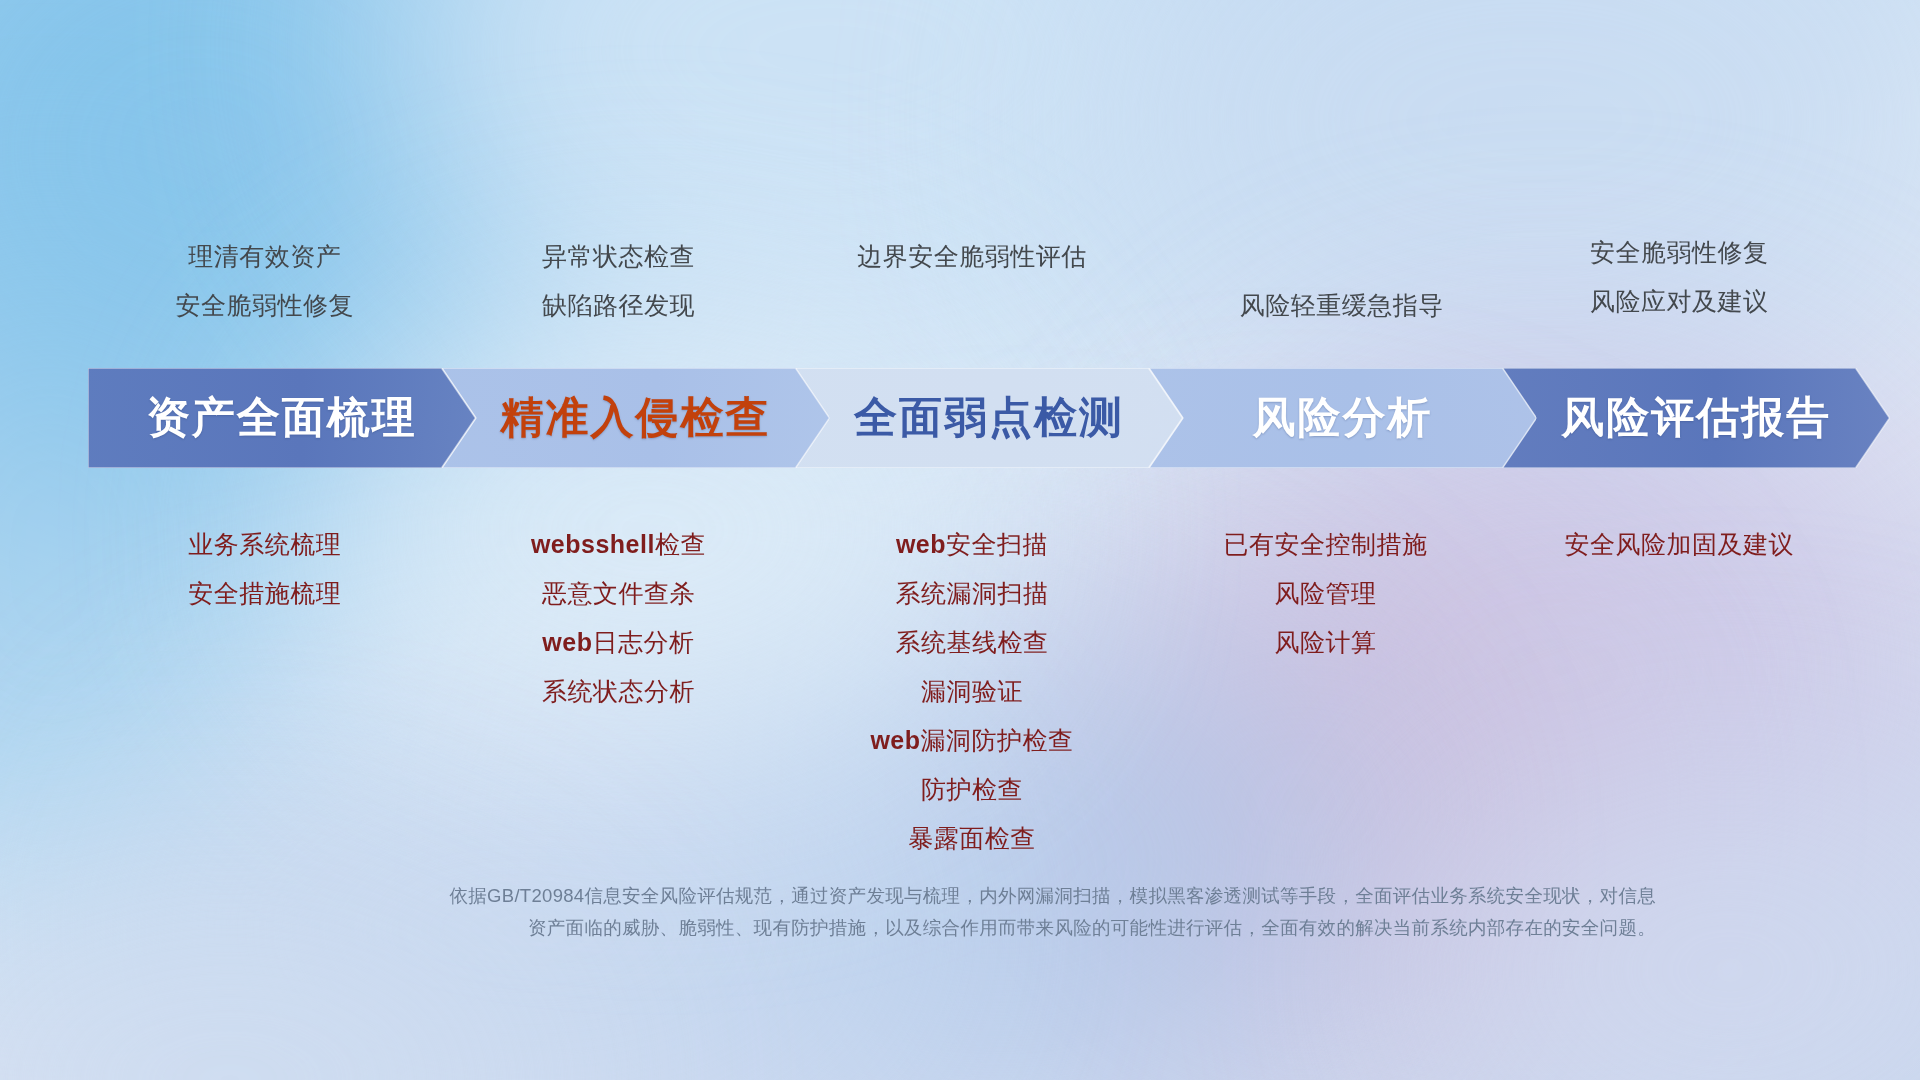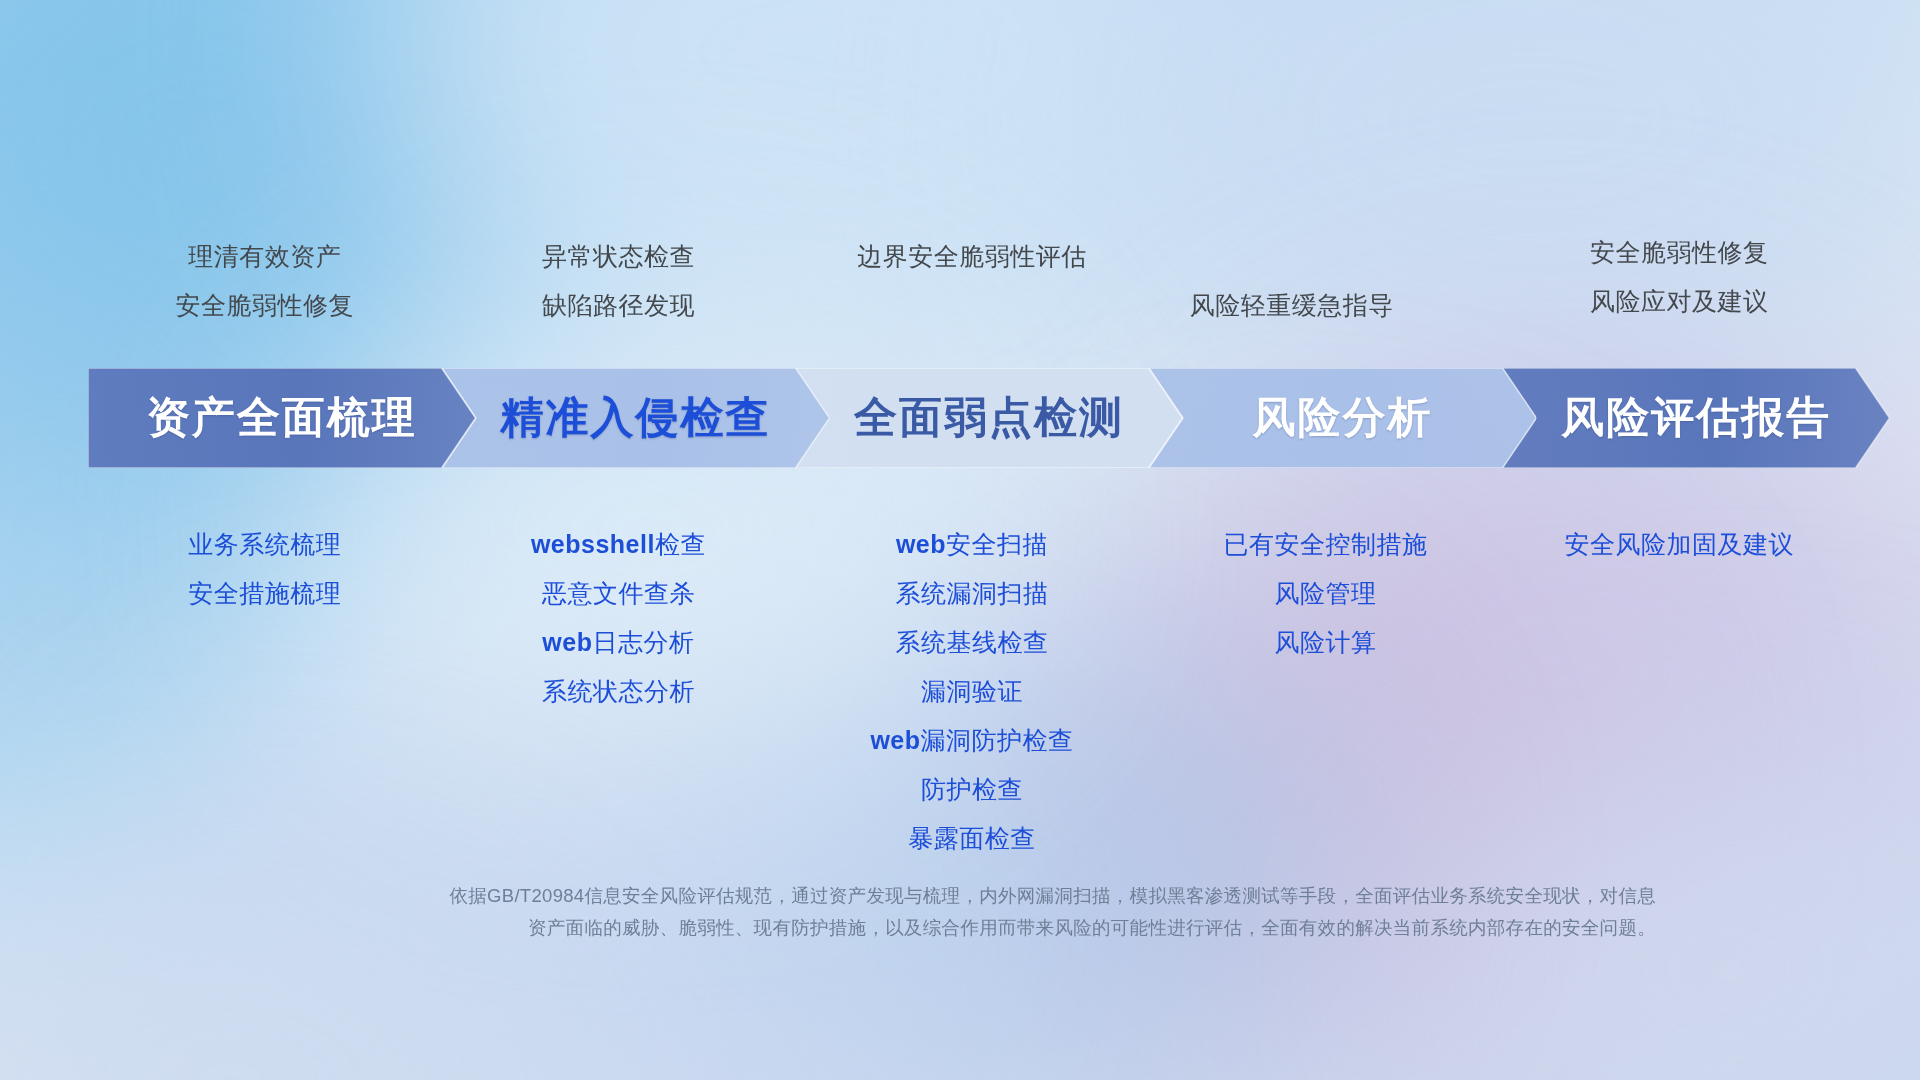--- a/index.html
+++ b/index.html
@@ -32,21 +32,21 @@
   #stage { position:absolute; inset:0; }
 
   .col-top, .col-bottom {
     position:absolute; text-align:center;
     color:#3f4549; letter-spacing:.5px;
   }
   .col-top   { top:232px; }
   .col-bottom{ top:520px; }
 
   .t-line { font-size:25px; line-height:49px; white-space:nowrap; color:#43484d; }
-  .b-line { font-size:25px; line-height:49px; white-space:nowrap; color:#1d4ed8; }
+  .b-line { font-size:25px; line-height:49px; white-space:nowrap; color:#7f1d1d; }
   .b-line b, .t-line b { font-weight:700; }
 
   
   #band { position:absolute; left:0; top:368px; width:1920px; height:100px; }
   .chev { position:absolute; top:0; height:100px;
           display:flex; align-items:center; justify-content:center; }
   .chev .shape { position:absolute; inset:0; }
   .chev .label {
     position:relative; z-index:3;
     font-size:43px; font-weight:700; letter-spacing:2px;
@@ -85,21 +85,21 @@
         <div class="t-line">理清有效资产</div>
         <div class="t-line">安全脆弱性修复</div>
       </div>
       <div class="col-top" style="left: 441.6px; width: 353.6px; top: 232px;">
         <div class="t-line">异常状态检查</div>
         <div class="t-line">缺陷路径发现</div>
       </div>
       <div class="col-top" style="left: 795.2px; width: 353.6px; top: 232px;">
         <div class="t-line">边界安全脆弱性评估</div>
       </div>
-      <div class="col-top" style="left: 1115px; width: 353.6px; top: 281px;">
+      <div class="col-top" style="left: 1165px; width: 353.6px; top: 281px;">
         <div class="t-line">风险轻重缓急指导</div>
       </div>
       <div class="col-top" style="left: 1502.4px; width: 353.6px; top: 228px;">
         <div class="t-line">安全脆弱性修复</div>
         <div class="t-line">风险应对及建议</div>
       </div>
     </div>
 
   <div id="band">
       <div class="chev" style="left: 88px; width: 387.6px; z-index: 15;">
@@ -119,21 +119,21 @@
         <svg class="shape" viewBox="0 0 387.6 100" preserveAspectRatio="none">
           <defs>
             <linearGradient id="g1" x1="0" y1="0" x2="1" y2="0">
               <stop offset="0%" stop-color="#a9c0e8" stop-opacity="0.93"></stop>
               <stop offset="55%" stop-color="#a9c0e8" stop-opacity="1"></stop>
               <stop offset="100%" stop-color="#a9c0e8" stop-opacity="0.88"></stop>
             </linearGradient>
           </defs>
           <polygon points="0,0 353.6,0 387.6,50 353.6,100 0,100 34,50" fill="url(#g1)" stroke="rgba(255,255,255,.55)" stroke-width="1.5"></polygon>
         </svg>
-        <span class="label" style="color:#1d4ed8;text-shadow:0 1px 2px rgba(40,60,110,.28);">精准入侵检查</span>
+        <span class="label" style="color:#c2410c;text-shadow:0 1px 2px rgba(40,60,110,.28);">精准入侵检查</span>
       </div>
       <div class="chev" style="left: 795.2px; width: 387.6px; z-index: 13;">
         <svg class="shape" viewBox="0 0 387.6 100" preserveAspectRatio="none">
           <defs>
             <linearGradient id="g2" x1="0" y1="0" x2="1" y2="0">
               <stop offset="0%" stop-color="#d2dff1" stop-opacity="0.93"></stop>
               <stop offset="55%" stop-color="#d2dff1" stop-opacity="1"></stop>
               <stop offset="100%" stop-color="#d2dff1" stop-opacity="0.88"></stop>
             </linearGradient>
           </defs>

